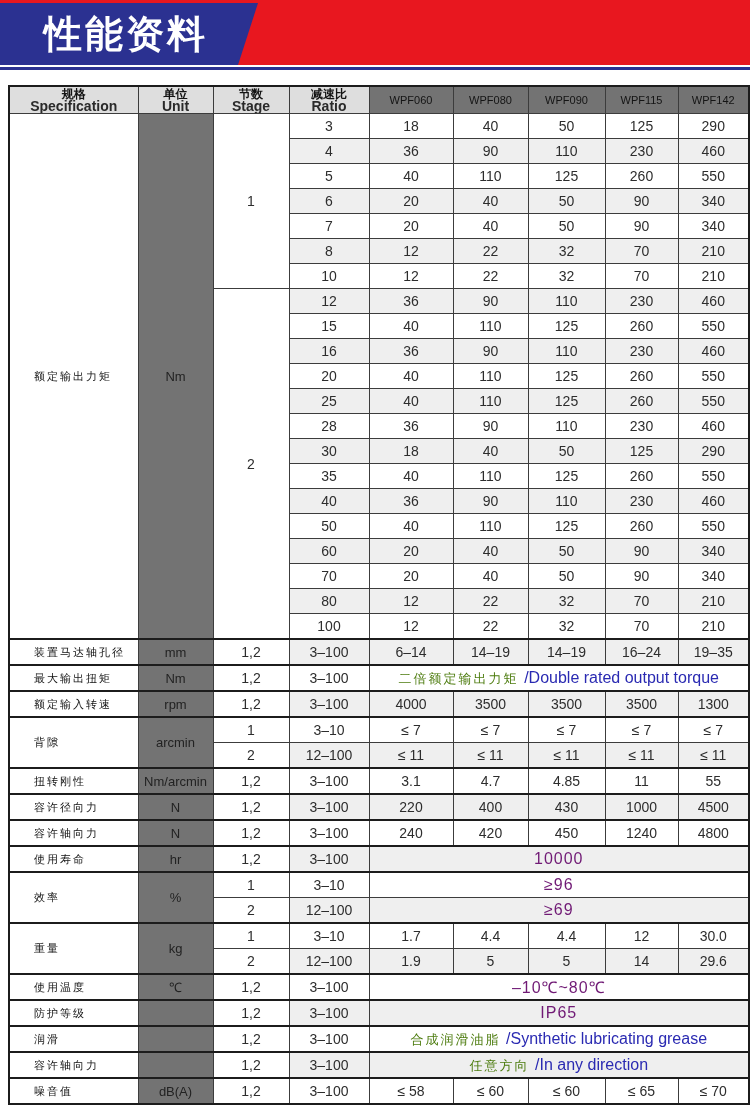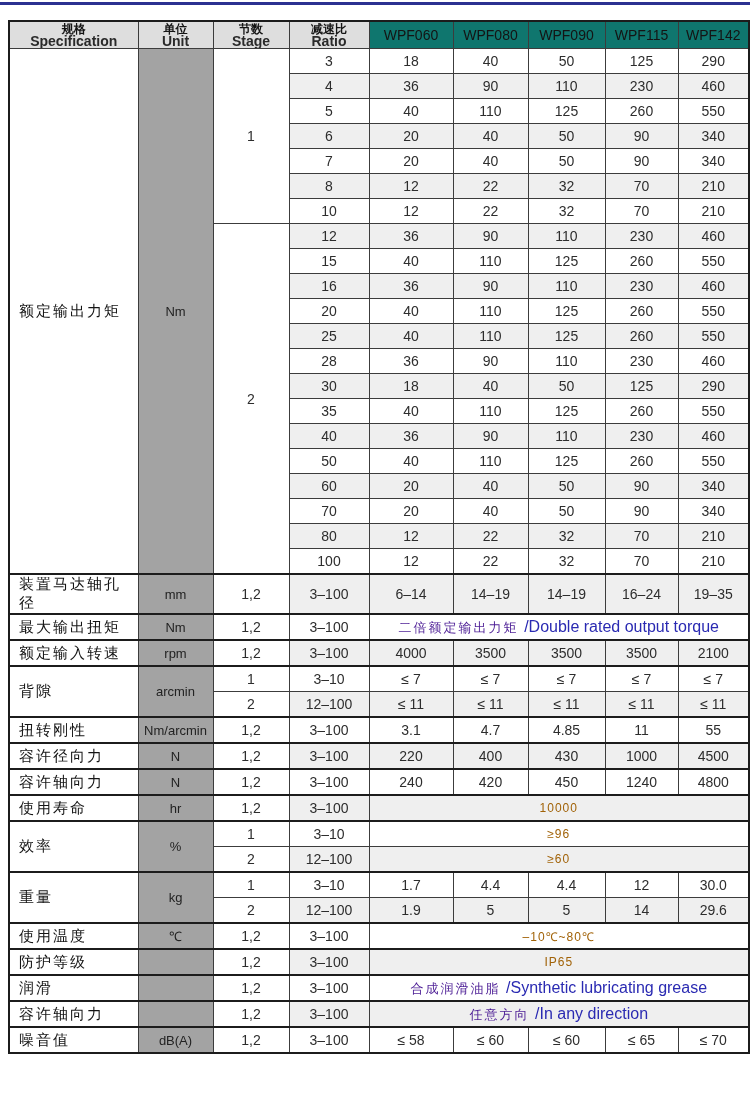--- a/index.html
+++ b/index.html
@@ -28,39 +28,44 @@
     width:740px; margin:15px 0 0 8px;
     border:2px solid #1c1c1c;
   }
   .spec th, .spec td {
     border:1px solid #3c3c3c; padding:0; margin:0;
     text-align:center; vertical-align:middle; overflow:hidden;
   }
   .spec thead th { height:26px; background:#dedede; }
   .spec thead th .zh { display:block; font-size:12px; font-weight:bold; color:#141414; line-height:13px; }
   .spec thead th .en { display:block; font-size:14px; font-weight:bold; color:#2a2a2a; line-height:11px; }
-  .spec thead th.model { background:#0f766e; font-size:14px; font-weight:500; color:#141414; }
+  .spec thead th.model { background:#737373; font-size:11px; font-weight:500; color:#141414; }
 
   .spec td { height:24px; font-size:14px; color:#2d2d2d; background:#ffffff; }
-  td.spec-cell { text-align:left; padding-left:9px; font-size:15px; letter-spacing:2px; color:#141414; }
-  td.unit-cell { background:#a3a3a3; font-size:13px; color:#222; }
+  td.spec-cell { text-align:left; padding-left:24px; font-size:11px; letter-spacing:2px; color:#141414; }
+  td.unit-cell { background:#737373; font-size:13px; color:#222; }
   td.stage-cell { font-size:14px; }
   td.ratio-cell { font-size:14px; }
   td.value-cell { font-size:14px; }
   td.shade { background:#efefef; }
   tr.major td { border-top:2px solid #1c1c1c; }
-  td.merged-cell .zh-inline { font-size:13px; letter-spacing:2px; color:#4c1d95; }
+  td.merged-cell .zh-inline { font-size:13px; letter-spacing:2px; color:#4d7c0f; }
   td.merged-cell .en-blue { font-size:16px; letter-spacing:0; color:#2a2ab2; }
-  td.merged-cell.plain { font-size:12px; letter-spacing:1px; color:#a16207; }
+  td.merged-cell.plain { font-size:16px; letter-spacing:1px; color:#701a75; }
 </style>
 </head>
 <body>
 
 <div>
 
+  <div class="banner">
+    <div class="banner-wedge">
+      <h1 class="banner-title">性能资料</h1>
+    </div>
+  </div>
   <div class="banner-gap"></div>
   <div class="banner-underline"></div>
 
   <table class="spec" id="spec-table">
     <colgroup>
         <col style="width: 129px;">
         <col style="width: 75px;">
         <col style="width: 76px;">
         <col style="width: 80px;">
         <col style="width: 84px;">
@@ -287,21 +292,21 @@
         </tr>
         <tr class="major">
           <td class="spec-cell" rowspan="1">额定输入转速</td>
           <td class="unit-cell" rowspan="1">rpm</td>
           <td class="stage-cell">1,2</td>
           <td class="ratio-cell shade">3–100</td>
           <td class="value-cell shade">4000</td>
           <td class="value-cell shade">3500</td>
           <td class="value-cell shade">3500</td>
           <td class="value-cell shade">3500</td>
-          <td class="value-cell shade">2100</td>
+          <td class="value-cell shade">1300</td>
         </tr>
         <tr class="major">
           <td class="spec-cell" rowspan="2">背隙</td>
           <td class="unit-cell" rowspan="2">arcmin</td>
           <td class="stage-cell">1</td>
           <td class="ratio-cell">3–10</td>
           <td class="value-cell">≤ 7</td>
           <td class="value-cell">≤ 7</td>
           <td class="value-cell">≤ 7</td>
           <td class="value-cell">≤ 7</td>
@@ -359,21 +364,21 @@
         <tr class="major">
           <td class="spec-cell" rowspan="2">效率</td>
           <td class="unit-cell" rowspan="2">%</td>
           <td class="stage-cell">1</td>
           <td class="ratio-cell">3–10</td>
           <td class="merged-cell plain" colspan="5">≥96</td>
         </tr>
         <tr>
           <td class="stage-cell">2</td>
           <td class="ratio-cell shade">12–100</td>
-          <td class="merged-cell plain shade" colspan="5">≥60</td>
+          <td class="merged-cell plain shade" colspan="5">≥69</td>
         </tr>
         <tr class="major">
           <td class="spec-cell" rowspan="2">重量</td>
           <td class="unit-cell" rowspan="2">kg</td>
           <td class="stage-cell">1</td>
           <td class="ratio-cell">3–10</td>
           <td class="value-cell">1.7</td>
           <td class="value-cell">4.4</td>
           <td class="value-cell">4.4</td>
           <td class="value-cell">12</td>

